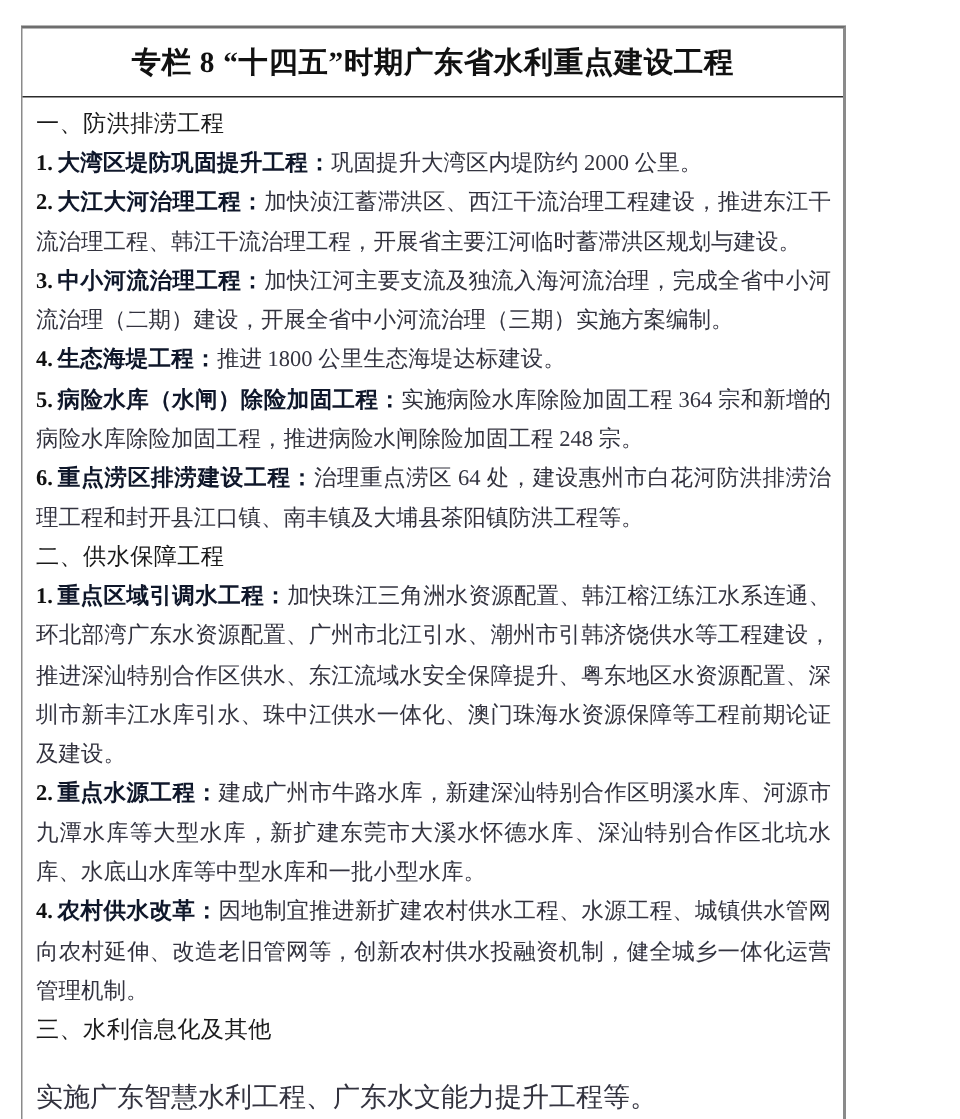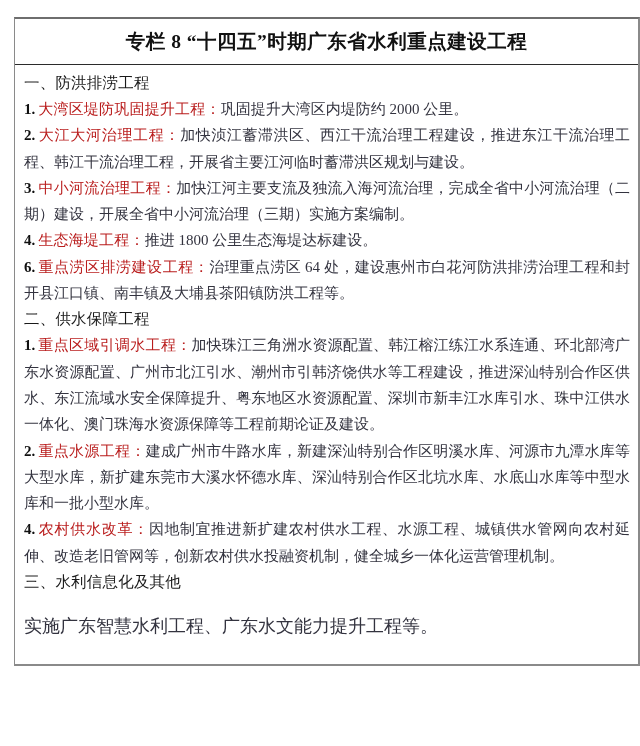--- a/index.html
+++ b/index.html
@@ -9,21 +9,21 @@
   body {
     width: 640px;
     height: 746px;
     background: #ffffff;
     font-family: "Liberation Serif", "DejaVu Serif", serif;
     color: #1a1a1a;
     overflow: hidden;
   }
 
   .page {
-    width: 640px;
+    width: 564px;
     height: 746px;
     box-sizing: border-box;
     padding: 17px 0 11px 14px;
     background: #ffffff;
   }
 
   .box {
     width: 100%;
     box-sizing: border-box;
     border-top: 2px solid #6e6e6e;
@@ -72,22 +72,22 @@
     padding: 0;
   }
 
   .entry .num {
     font-weight: bold;
     color: #111111;
     margin-right: 3px;
   }
 
   .entry .lead {
-    font-weight: normal;
-    color: #b91c1c;
+    font-weight: bold;
+    color: #0f172a;
     letter-spacing: 0.2px;
   }
 
   .entry .rest {
     font-weight: normal;
     color: #33333f;
     margin-top: 14px;
   }
 
   .plain {
@@ -121,20 +121,23 @@
       </p>
 
       <p class="entry">
         <span class="num">3.</span><span class="lead">中小河流治理工程：</span><span class="rest">加快江河主要支流及独流入海河流治理，完成全省中小河流治理（二期）建设，开展全省中小河流治理（三期）实施方案编制。</span>
       </p>
 
       <p class="entry">
         <span class="num">4.</span><span class="lead">生态海堤工程：</span><span class="rest">推进 1800 公里生态海堤达标建设。</span>
       </p>
 
+      <p class="entry">
+        <span class="num">5.</span><span class="lead">病险水库（水闸）除险加固工程：</span><span class="rest">实施病险水库除险加固工程 364 宗和新增的病险水库除险加固工程，推进病险水闸除险加固工程 248 宗。</span>
+      </p>
 
       <p class="entry">
         <span class="num">6.</span><span class="lead">重点涝区排涝建设工程：</span><span class="rest">治理重点涝区 64 处，建设惠州市白花河防洪排涝治理工程和封开县江口镇、南丰镇及大埔县茶阳镇防洪工程等。</span>
       </p>
 
       <div class="section-head">二、供水保障工程</div>
 
       <p class="entry">
         <span class="num">1.</span><span class="lead">重点区域引调水工程：</span><span class="rest">加快珠江三角洲水资源配置、韩江榕江练江水系连通、环北部湾广东水资源配置、广州市北江引水、潮州市引韩济饶供水等工程建设，推进深汕特别合作区供水、东江流域水安全保障提升、粤东地区水资源配置、深圳市新丰江水库引水、珠中江供水一体化、澳门珠海水资源保障等工程前期论证及建设。</span>
       </p>

